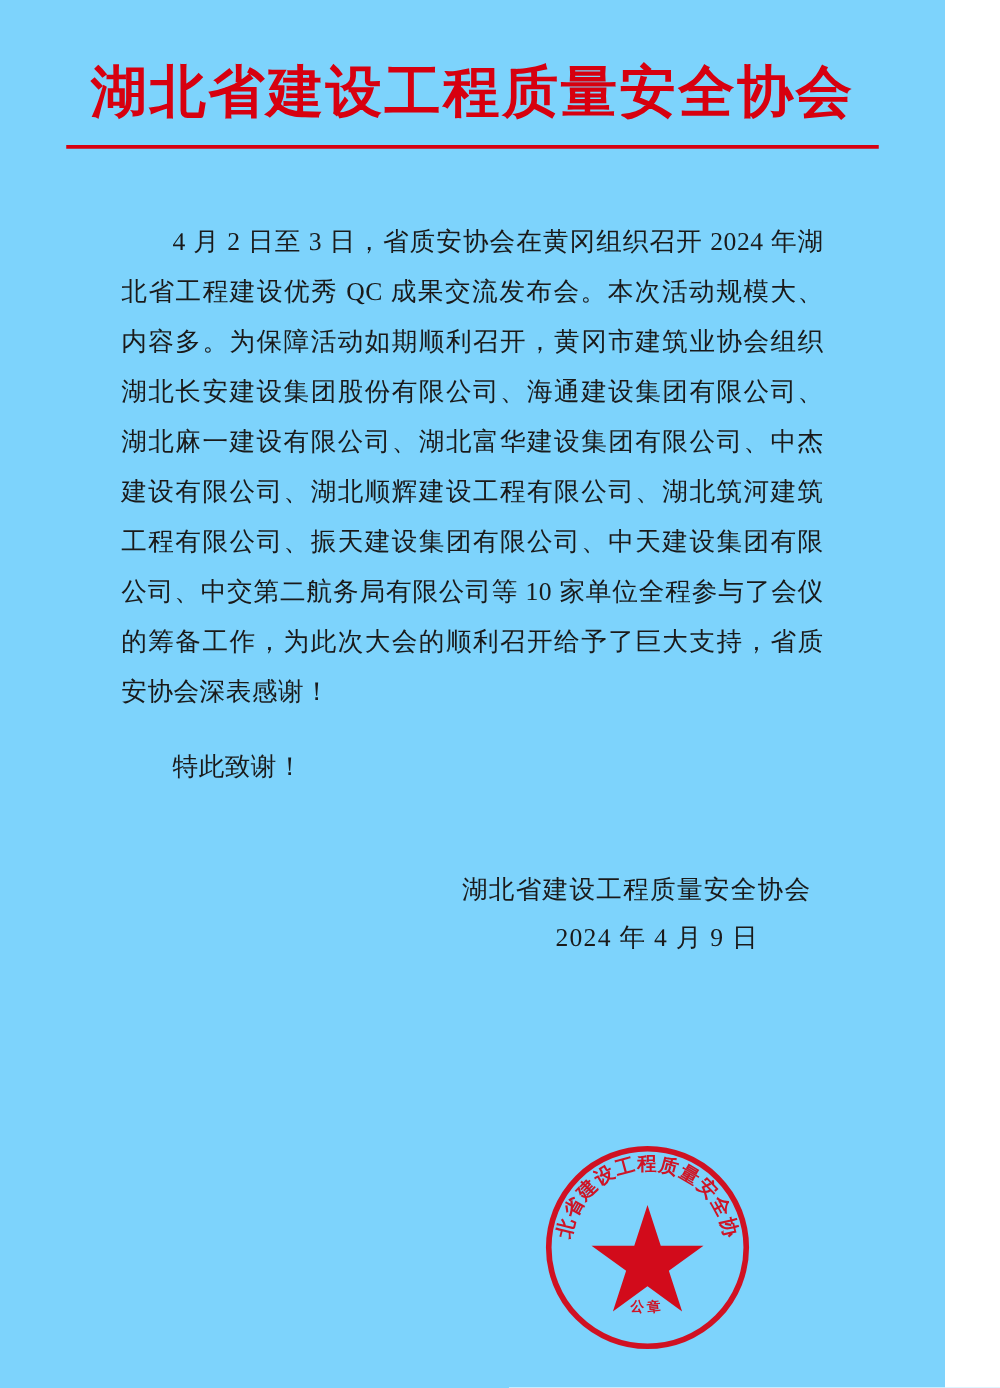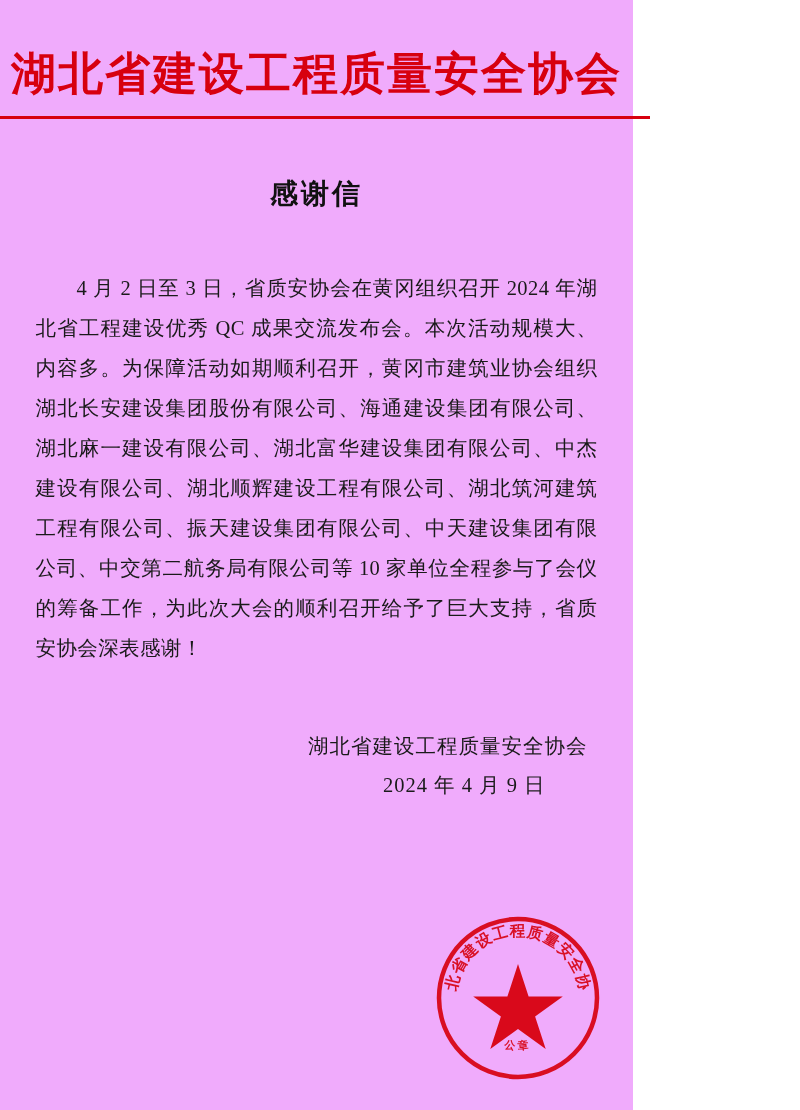--- a/index.html
+++ b/index.html
@@ -10,23 +10,23 @@
   body {
     width: 800px;
     height: 1110px;
     font-family: "Liberation Serif", "DejaVu Serif", serif;
     color: #1a1a1a;
     position: relative;
     overflow: hidden;
   }
   .page {
     position: relative;
-    width: 633px;
+    width: 756px;
     height: 1110px;
-    background: #f0abfc;
+    background: #7dd3fc;
     box-sizing: border-box;
   }
   
   .letterhead {
     padding-top: 46px;
     text-align: center;
   }
   .org-title {
     font-family: "DejaVu Serif", "Liberation Serif", serif;
     font-weight: bold;
@@ -132,24 +132,24 @@
 </head>
 <body>
 
 <div class="page">
 
   <div class="letterhead">
     <div class="org-title">湖北省建设工程质量安全协会</div>
     <div class="letterhead-rule"></div>
   </div>
 
-  <div class="doc-title">感谢信</div>
 
   <div class="body-wrap">
     <p class="para">4 月 2 日至 3 日，省质安协会在黄冈组织召开 2024 年湖北省工程建设优秀 QC 成果交流发布会。本次活动规模大、内容多。为保障活动如期顺利召开，黄冈市建筑业协会组织湖北长安建设集团股份有限公司、海通建设集团有限公司、湖北麻一建设有限公司、湖北富华建设集团有限公司、中杰建设有限公司、湖北顺辉建设工程有限公司、湖北筑河建筑工程有限公司、振天建设集团有限公司、中天建设集团有限公司、中交第二航务局有限公司等 10 家单位全程参与了会仪的筹备工作，为此次大会的顺利召开给予了巨大支持，省质安协会深表感谢！</p>
+    <div class="closing">特此致谢！</div>
   </div>
 
   <div class="sign-block">
     <div class="sign-name">湖北省建设工程质量安全协会</div>
     <div class="sign-date">2024 年 4 月 9 日</div>
   </div>
 
   <div class="seal">
     <svg width="172" height="172" viewBox="0 0 172 172" xmlns="http://www.w3.org/2000/svg">
       <defs>

